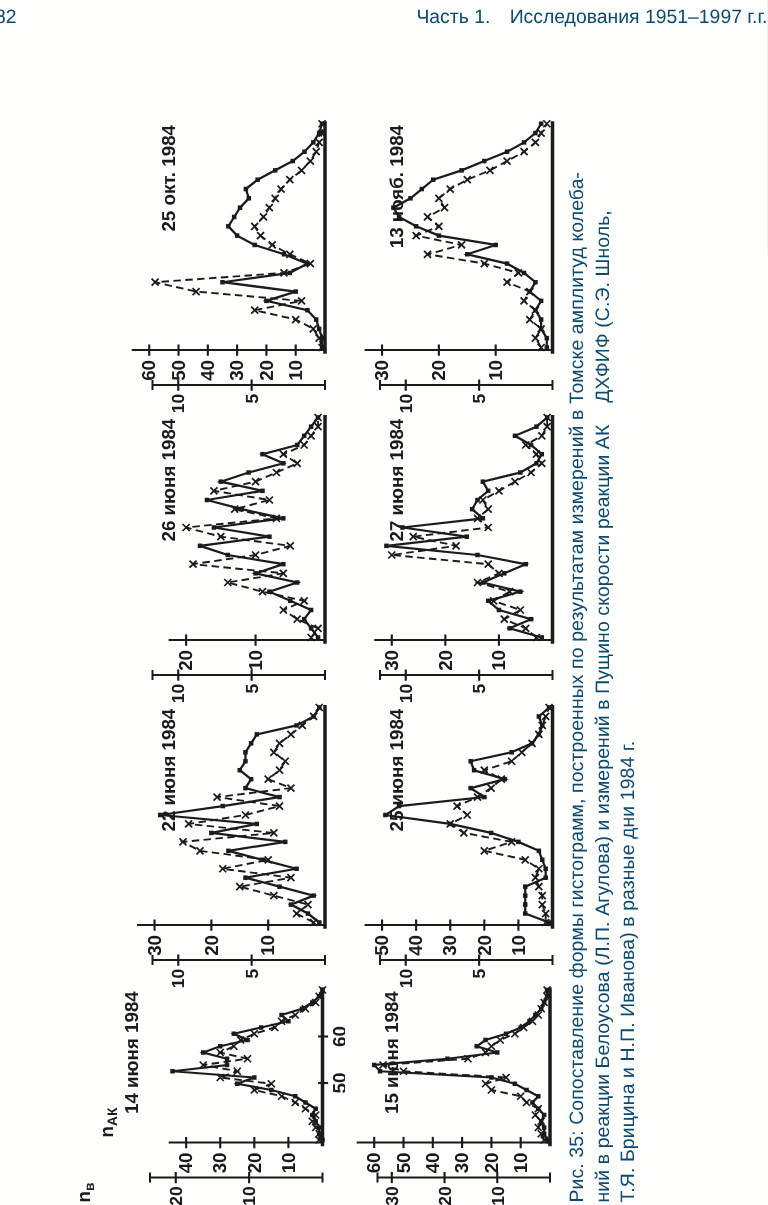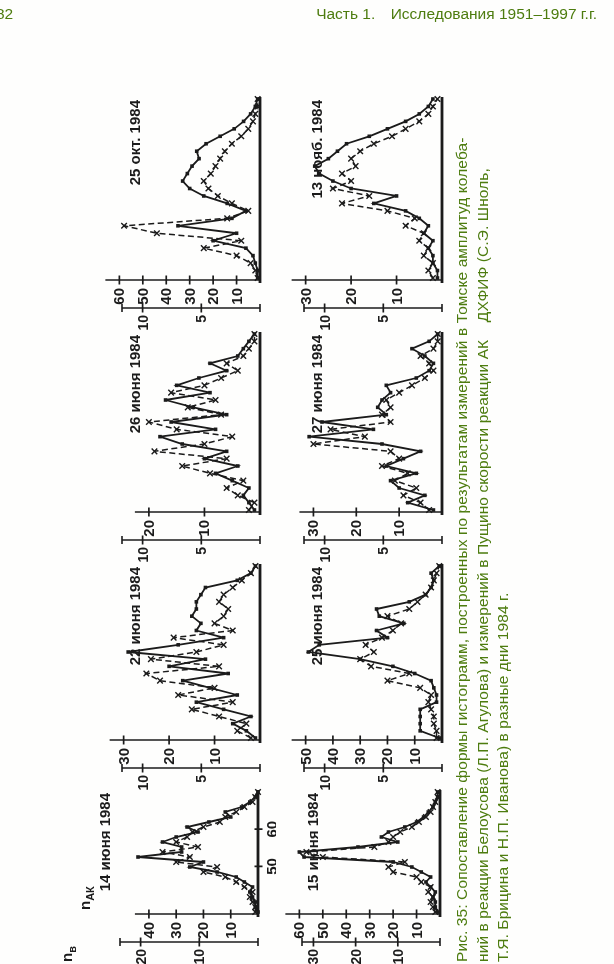--- a/index.html
+++ b/index.html
@@ -1,19 +1,19 @@
 <!DOCTYPE html>
 <html><head>
 <meta charset="utf-8">
 <style>
   html,body{margin:0;padding:0;background:#e8e8e8;}
   .page{position:relative;width:614px;height:964px;background:#fefefd;overflow:hidden;
-        font-family:"Liberation Sans",sans-serif;color:#4d7c0f;}
+        font-family:"Liberation Sans",sans-serif;color:#0c4a6e;}
   .hdr-num{position:absolute;left:-4px;top:5px;font-size:15.5px;}
-  .hdr-title{position:absolute;right:17px;top:5px;font-size:15.5px;white-space:pre;}
+  .hdr-title{position:absolute;right:0px;top:5px;font-size:15.5px;white-space:pre;}
   .plot-slot{position:absolute;}
   .plot-box{transform-origin:0 0;}
   .caption-slot{position:absolute;left:452px;top:90px;width:66px;height:872px;}
   .caption-box{width:872px;height:66px;transform-origin:0 0;
                transform:translateY(872px) rotate(-90deg);}
   .cap-line{font-size:15.5px;line-height:20.5px;white-space:pre;letter-spacing:0.1px;}
   svg text{font-family:"Liberation Sans",sans-serif;}
 </style>
 </head>
 <body>

